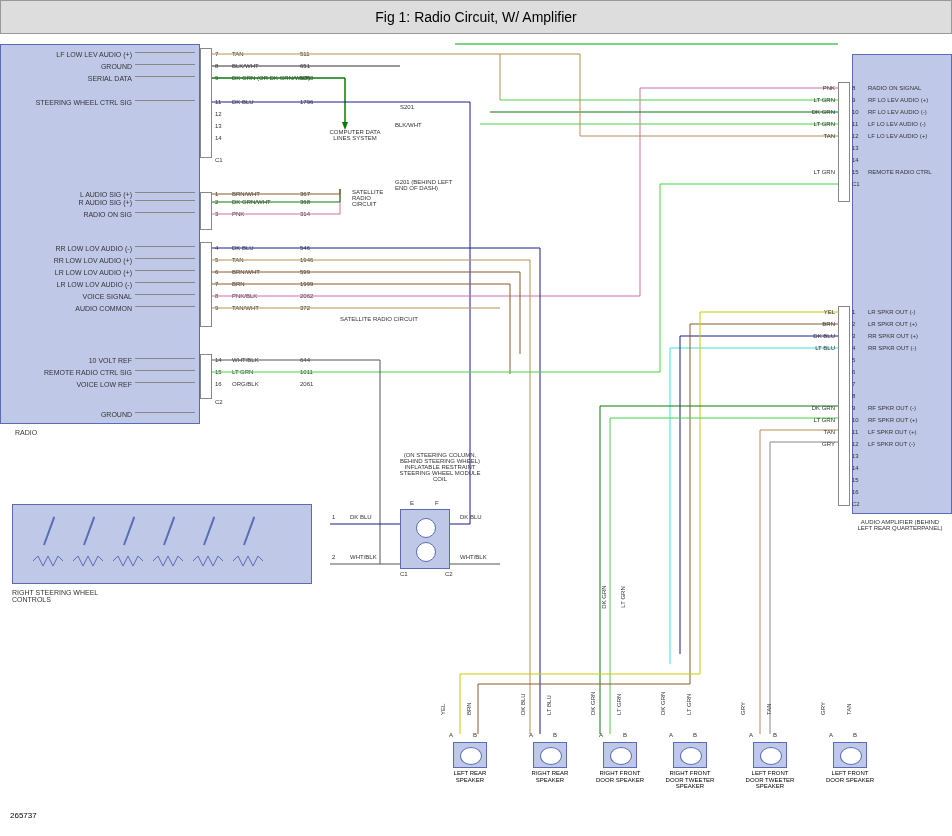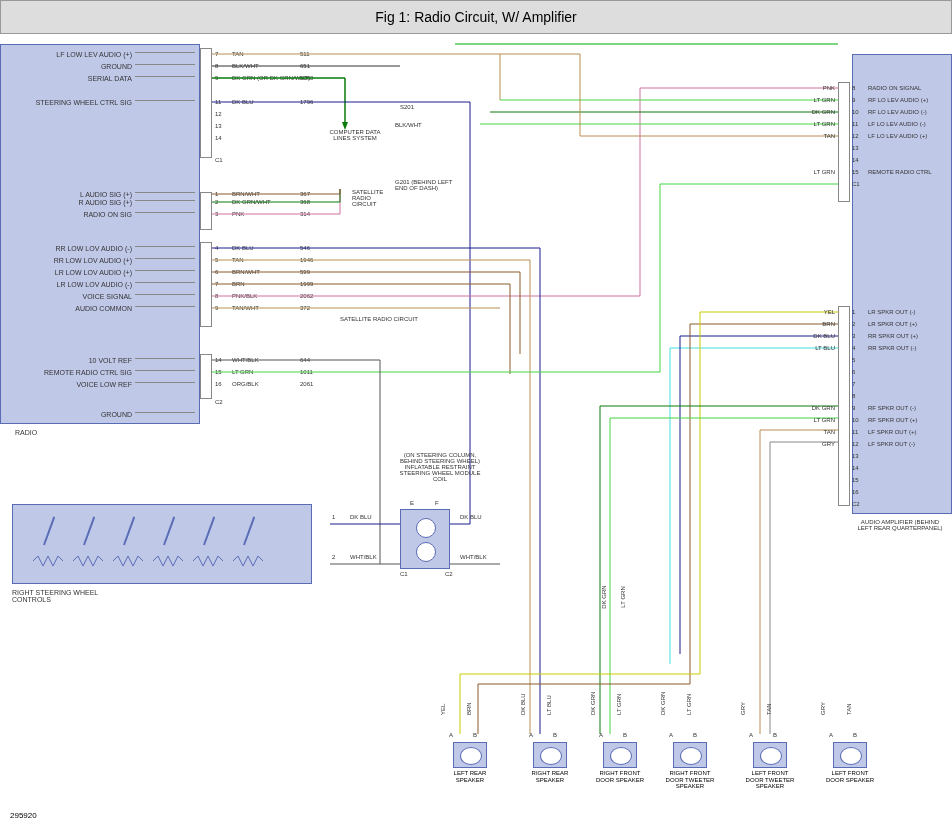--- a/index.html
+++ b/index.html
@@ -344,14 +344,14 @@
       <div class="speaker" style="left: 825px; top: 708px;">
         <div class="speaker-icon"></div>
         <div class="speaker-lbl">LEFT FRONT DOOR SPEAKER</div>
       </div>
       <div class="label-tiny" style="left: 829px; top: 698px;">A</div>
       <div class="label-tiny" style="left: 853px; top: 698px;">B</div>
       <div class="label-tiny" style="left: 823px; top: 678px; transform: rotate(-90deg); transform-origin: left center;">GRY</div>
       <div class="label-tiny" style="left: 849px; top: 678px; transform: rotate(-90deg); transform-origin: left center;">TAN</div>
     </div>
 
-<div class="footer">295920</div>
+<div class="footer">265737</div>
 </div>
 
 </body></html>

